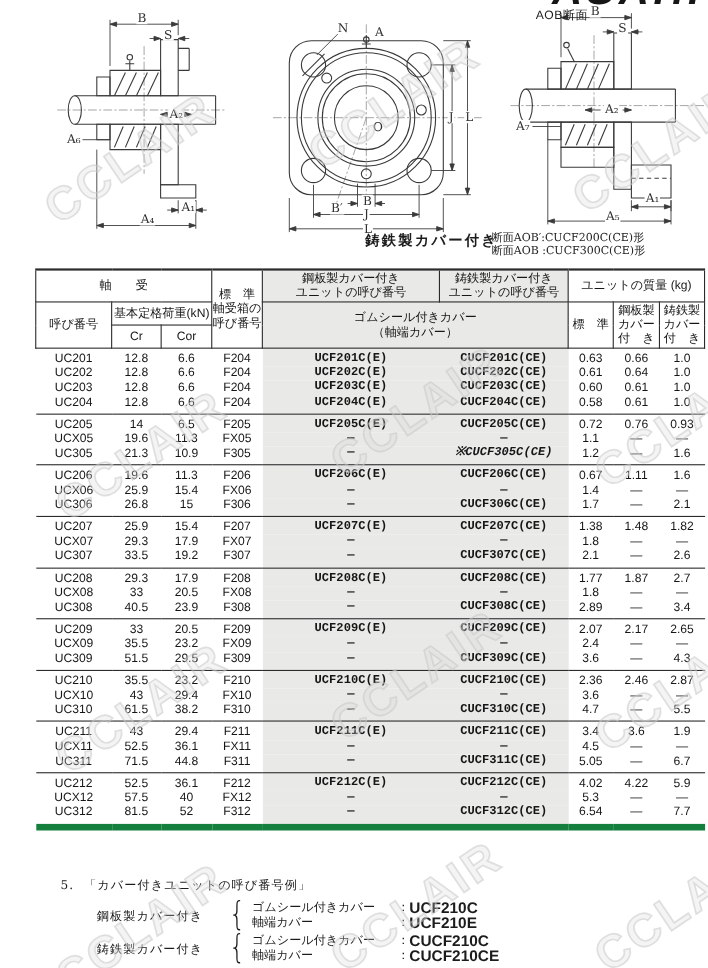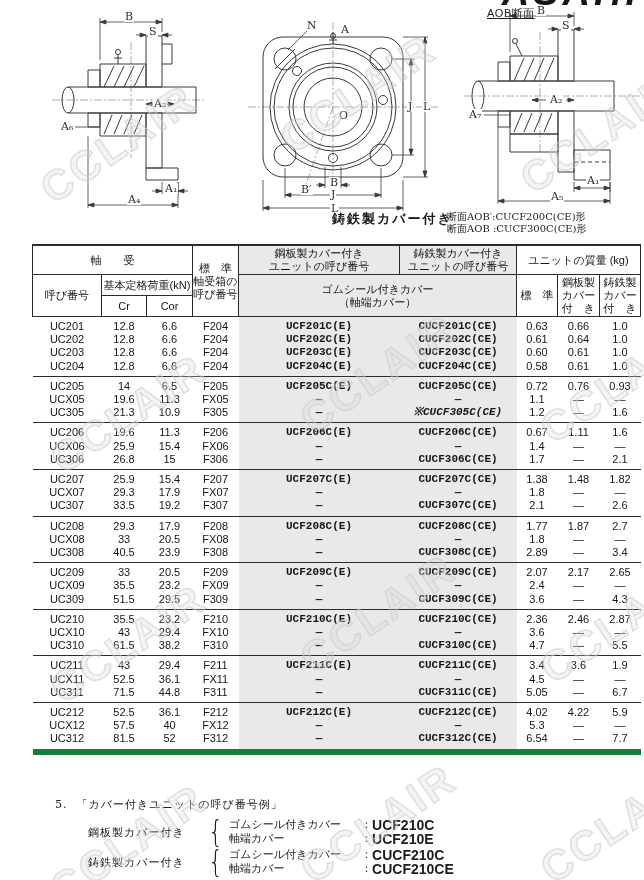--- a/index.html
+++ b/index.html
@@ -11,21 +11,21 @@
       transform:rotate(-34deg);pointer-events:none;z-index:5;white-space:nowrap;}
   
   .logo-clip{position:absolute;top:0;right:4px;width:170px;height:11px;overflow:hidden;z-index:3;}
   .logo-clip span{position:absolute;top:-29px;right:0;font-size:38px;font-weight:800;
       font-style:italic;letter-spacing:4px;color:#161616;font-family:"Liberation Sans",sans-serif;}
   
   .drawing{position:absolute;z-index:1;}
   svg line,svg path,svg rect,svg circle,svg ellipse,svg polyline{vector-effect:non-scaling-stroke;}
   .dim-label{position:absolute;font-family:"DejaVu Serif","Liberation Serif",serif;
       font-size:11px;color:#2e2e2e;z-index:2;background:#fff;padding:0 1px;line-height:11px;}
-  .section-label{position:absolute;font-size:11px;color:#1c1c1c;z-index:2;letter-spacing:0.5px;text-decoration:underline;}
+  .section-label{position:absolute;font-size:11px;color:#1c1c1c;z-index:2;letter-spacing:0.5px;}
   .caption-title{position:absolute;font-size:13px;font-weight:bold;letter-spacing:2px;z-index:2;}
   .caption-lines{position:absolute;font-family:"DejaVu Serif","Liberation Serif",serif;
       font-size:10px;line-height:12px;color:#222;z-index:2;}
   
   .spec-table{position:absolute;left:32px;top:244px;width:608px;border-collapse:collapse;
       z-index:1;font-size:11px;color:#161616;table-layout:fixed;}
   .spec-table thead th{border:1px solid #2b2b2b;font-weight:normal;text-align:center;
       white-space:pre-line;line-height:13px;padding:1px 0;font-size:11px;}
   .spec-table thead tr:first-child th{border-top:2px solid #2b2b2b;}
   .spec-table{border-bottom:6px solid #15803d;}

